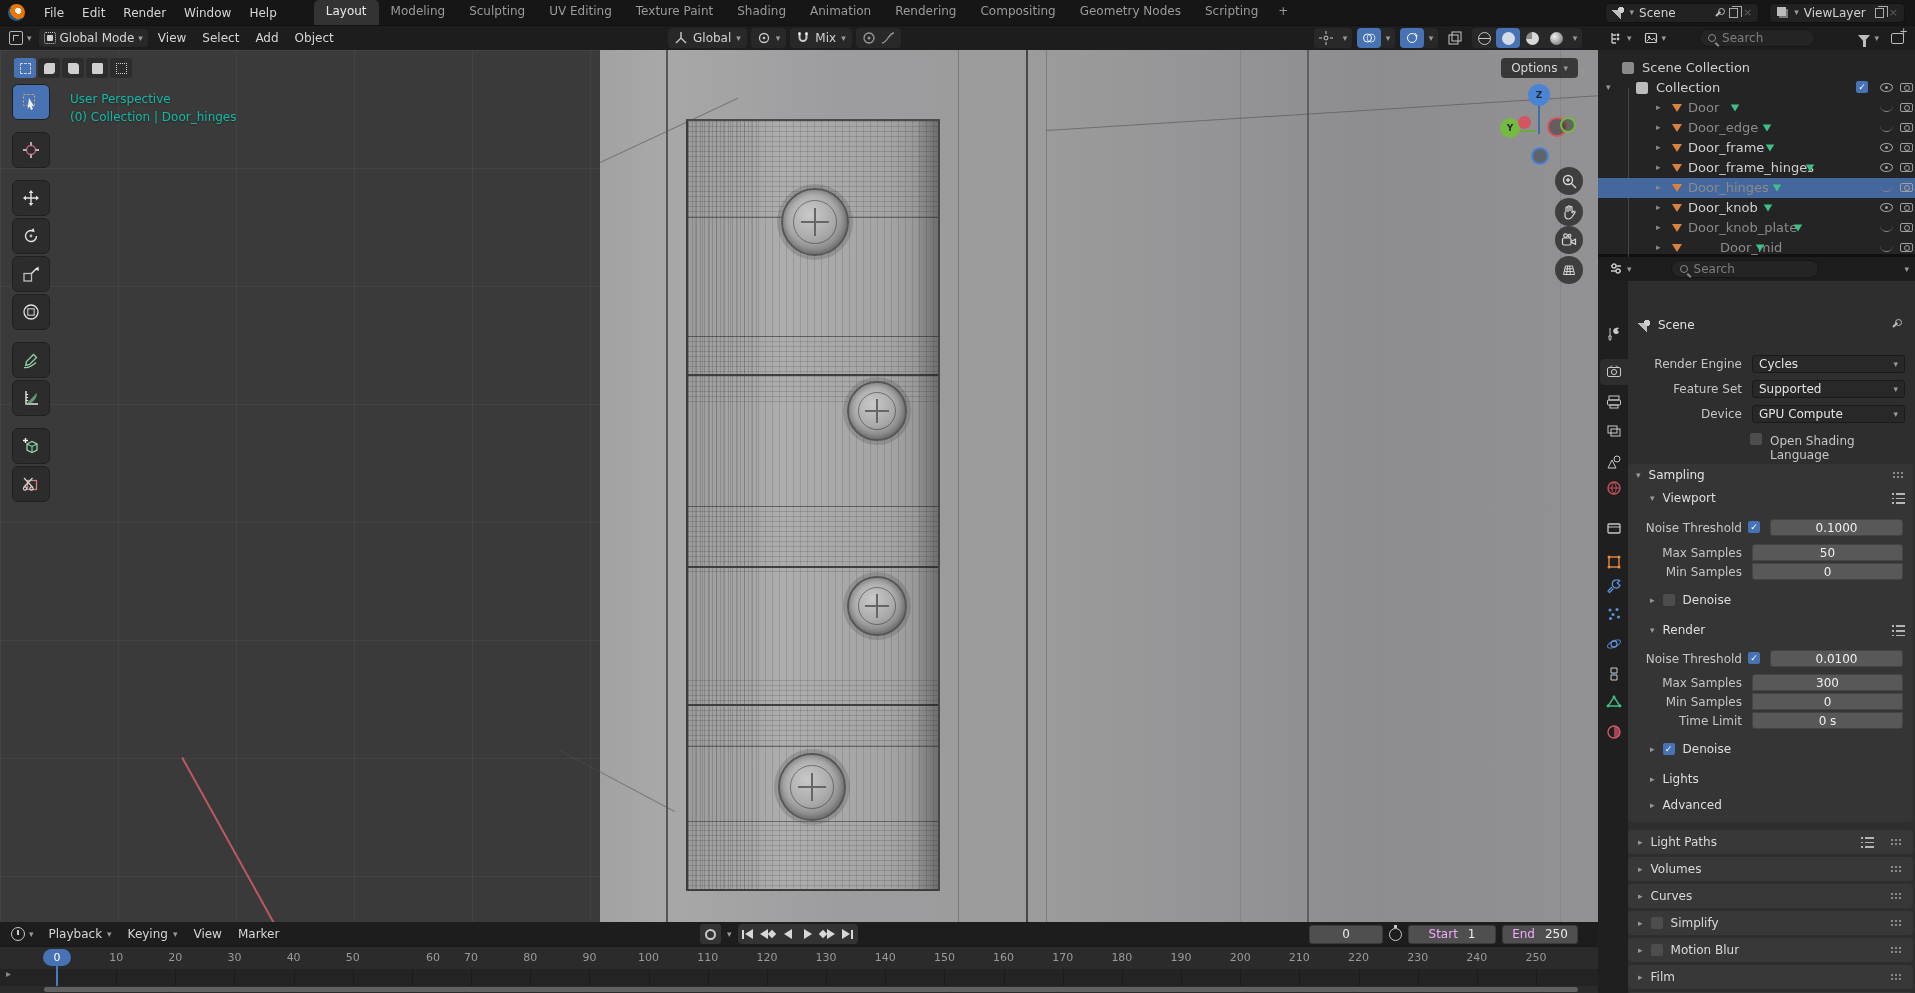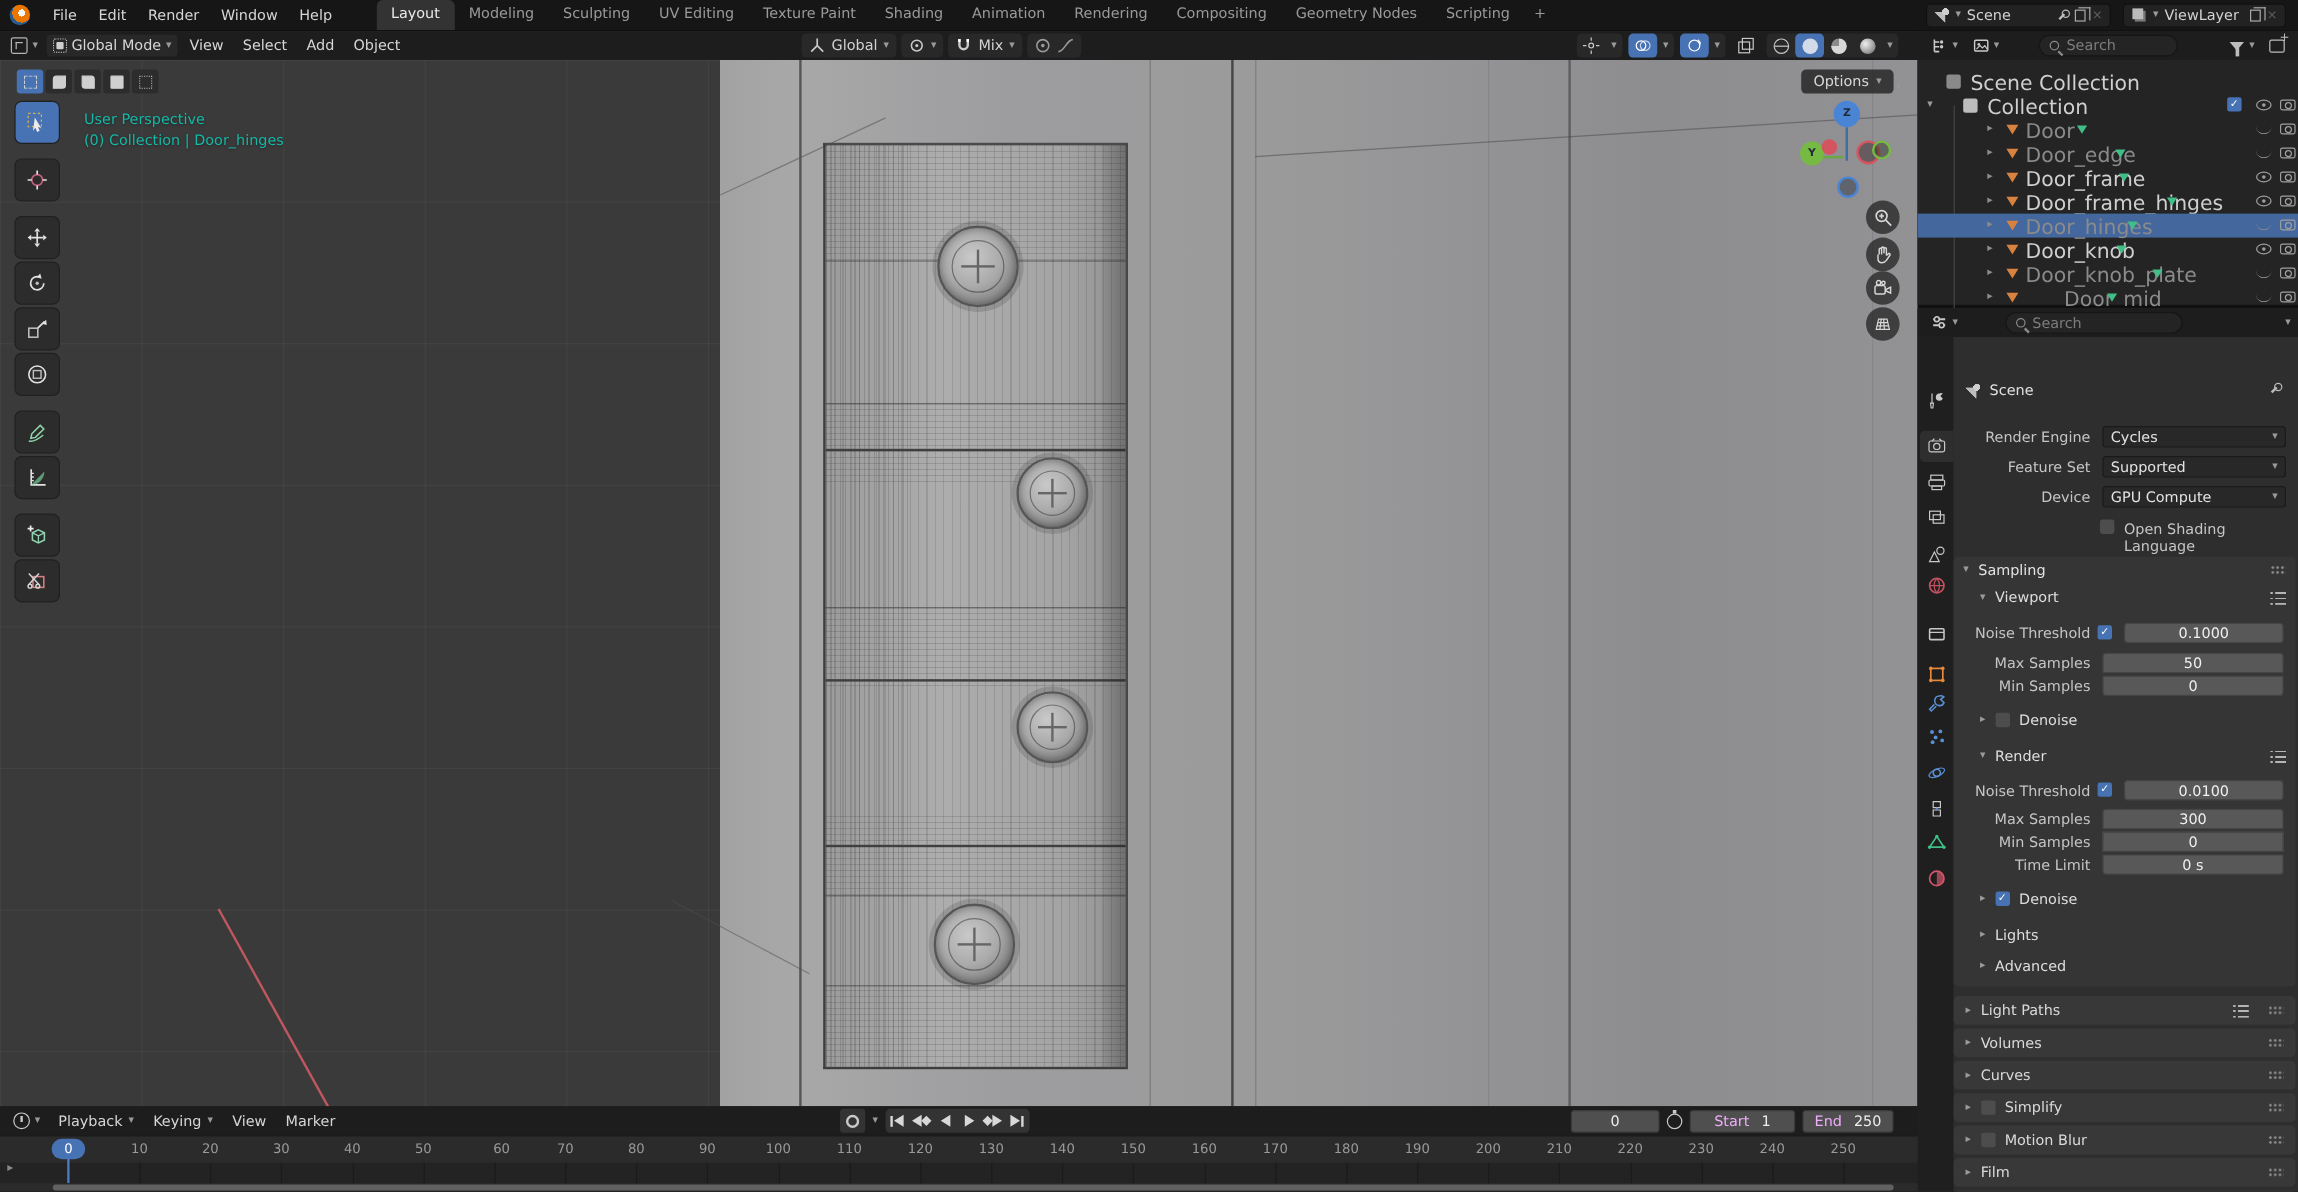--- a/index.html
+++ b/index.html
@@ -89,21 +89,21 @@
   .axball{position:absolute;border-radius:50%;display:flex;align-items:center;justify-content:center;font-size:9px;font-weight:bold;color:#1f2a36}
   .axline{position:absolute;background:#3f6ea5;width:2px}
   .navbtn{position:absolute;width:28px;height:28px;border-radius:50%;background:rgba(35,35,35,.75);display:flex;align-items:center;justify-content:center}
   #vp-collapse{position:absolute;left:1580px;top:38px;color:#9a9a9a;font-size:12px;z-index:6}
 
   
   #outliner{left:1598px;top:26px;width:317px;height:228px;background:#242424}
   #ol-rows{position:absolute;left:0;top:26px;right:0;bottom:0}
   .ol-row{position:absolute;left:0;right:0;height:20px;display:flex;align-items:center}
   .ol-row.selected{background:#44679e}
-  .ol-label{position:absolute;font-size:17px;color:#cfcfcf;white-space:nowrap}
+  .ol-label{position:absolute;font-size:13px;color:#cfcfcf;white-space:nowrap}
   .ol-label.dim{color:#8b8b8b}
   .tri{width:0;height:0;border-left:5px solid transparent;border-right:5px solid transparent;border-top:8px solid #d9813f;position:absolute}
   .tri.green{border-top-color:#3fbf86;transform:scale(.85)}
   .eye{position:absolute;width:13px;height:9px}
   .eye.open{border:1.5px solid #9f9f9f;border-radius:50%}
   .eye.open:after{content:"";position:absolute;left:3.5px;top:2px;width:3px;height:3px;border-radius:50%;background:#9f9f9f}
   .eye.closed{border-bottom:1.5px solid #8a8a8a;border-radius:0 0 10px 10px;height:7px}
   .cam{position:absolute;width:13px;height:9px;border:1.5px solid #9f9f9f;border-radius:2px}
   .cam:after{content:"";position:absolute;left:2.5px;top:1px;width:4px;height:4px;border-radius:50%;border:1.5px solid #9f9f9f}
   .cbx{width:12px;height:12px;border-radius:2px;background:#4d4d4d;position:absolute;display:flex;align-items:center;justify-content:center;font-size:9px;color:#fff}
@@ -913,21 +913,21 @@
       <span class="dim">End</span>
         <span>250</span>
     </span>
   </div>
   <div id="ruler">
       <div class="rtick" style="left: 116.16px;">10</div>
       <div class="rtick" style="left: 175.32px;">20</div>
       <div class="rtick" style="left: 234.48px;">30</div>
       <div class="rtick" style="left: 293.64px;">40</div>
       <div class="rtick" style="left: 352.8px;">50</div>
-      <div class="rtick" style="left: 418px; text-align: center;">60</div>
+      <div class="rtick" style="left: 433px; text-align: center;">60</div>
       <div class="rtick" style="left: 471.12px;">70</div>
       <div class="rtick" style="left: 530.28px;">80</div>
       <div class="rtick" style="left: 589.44px;">90</div>
       <div class="rtick" style="left: 648.6px;">100</div>
       <div class="rtick" style="left: 707.76px;">110</div>
       <div class="rtick" style="left: 766.92px;">120</div>
       <div class="rtick" style="left: 826.08px;">130</div>
       <div class="rtick" style="left: 885.24px;">140</div>
       <div class="rtick" style="left: 944.4px;">150</div>
       <div class="rtick" style="left: 1003.56px;">160</div>

